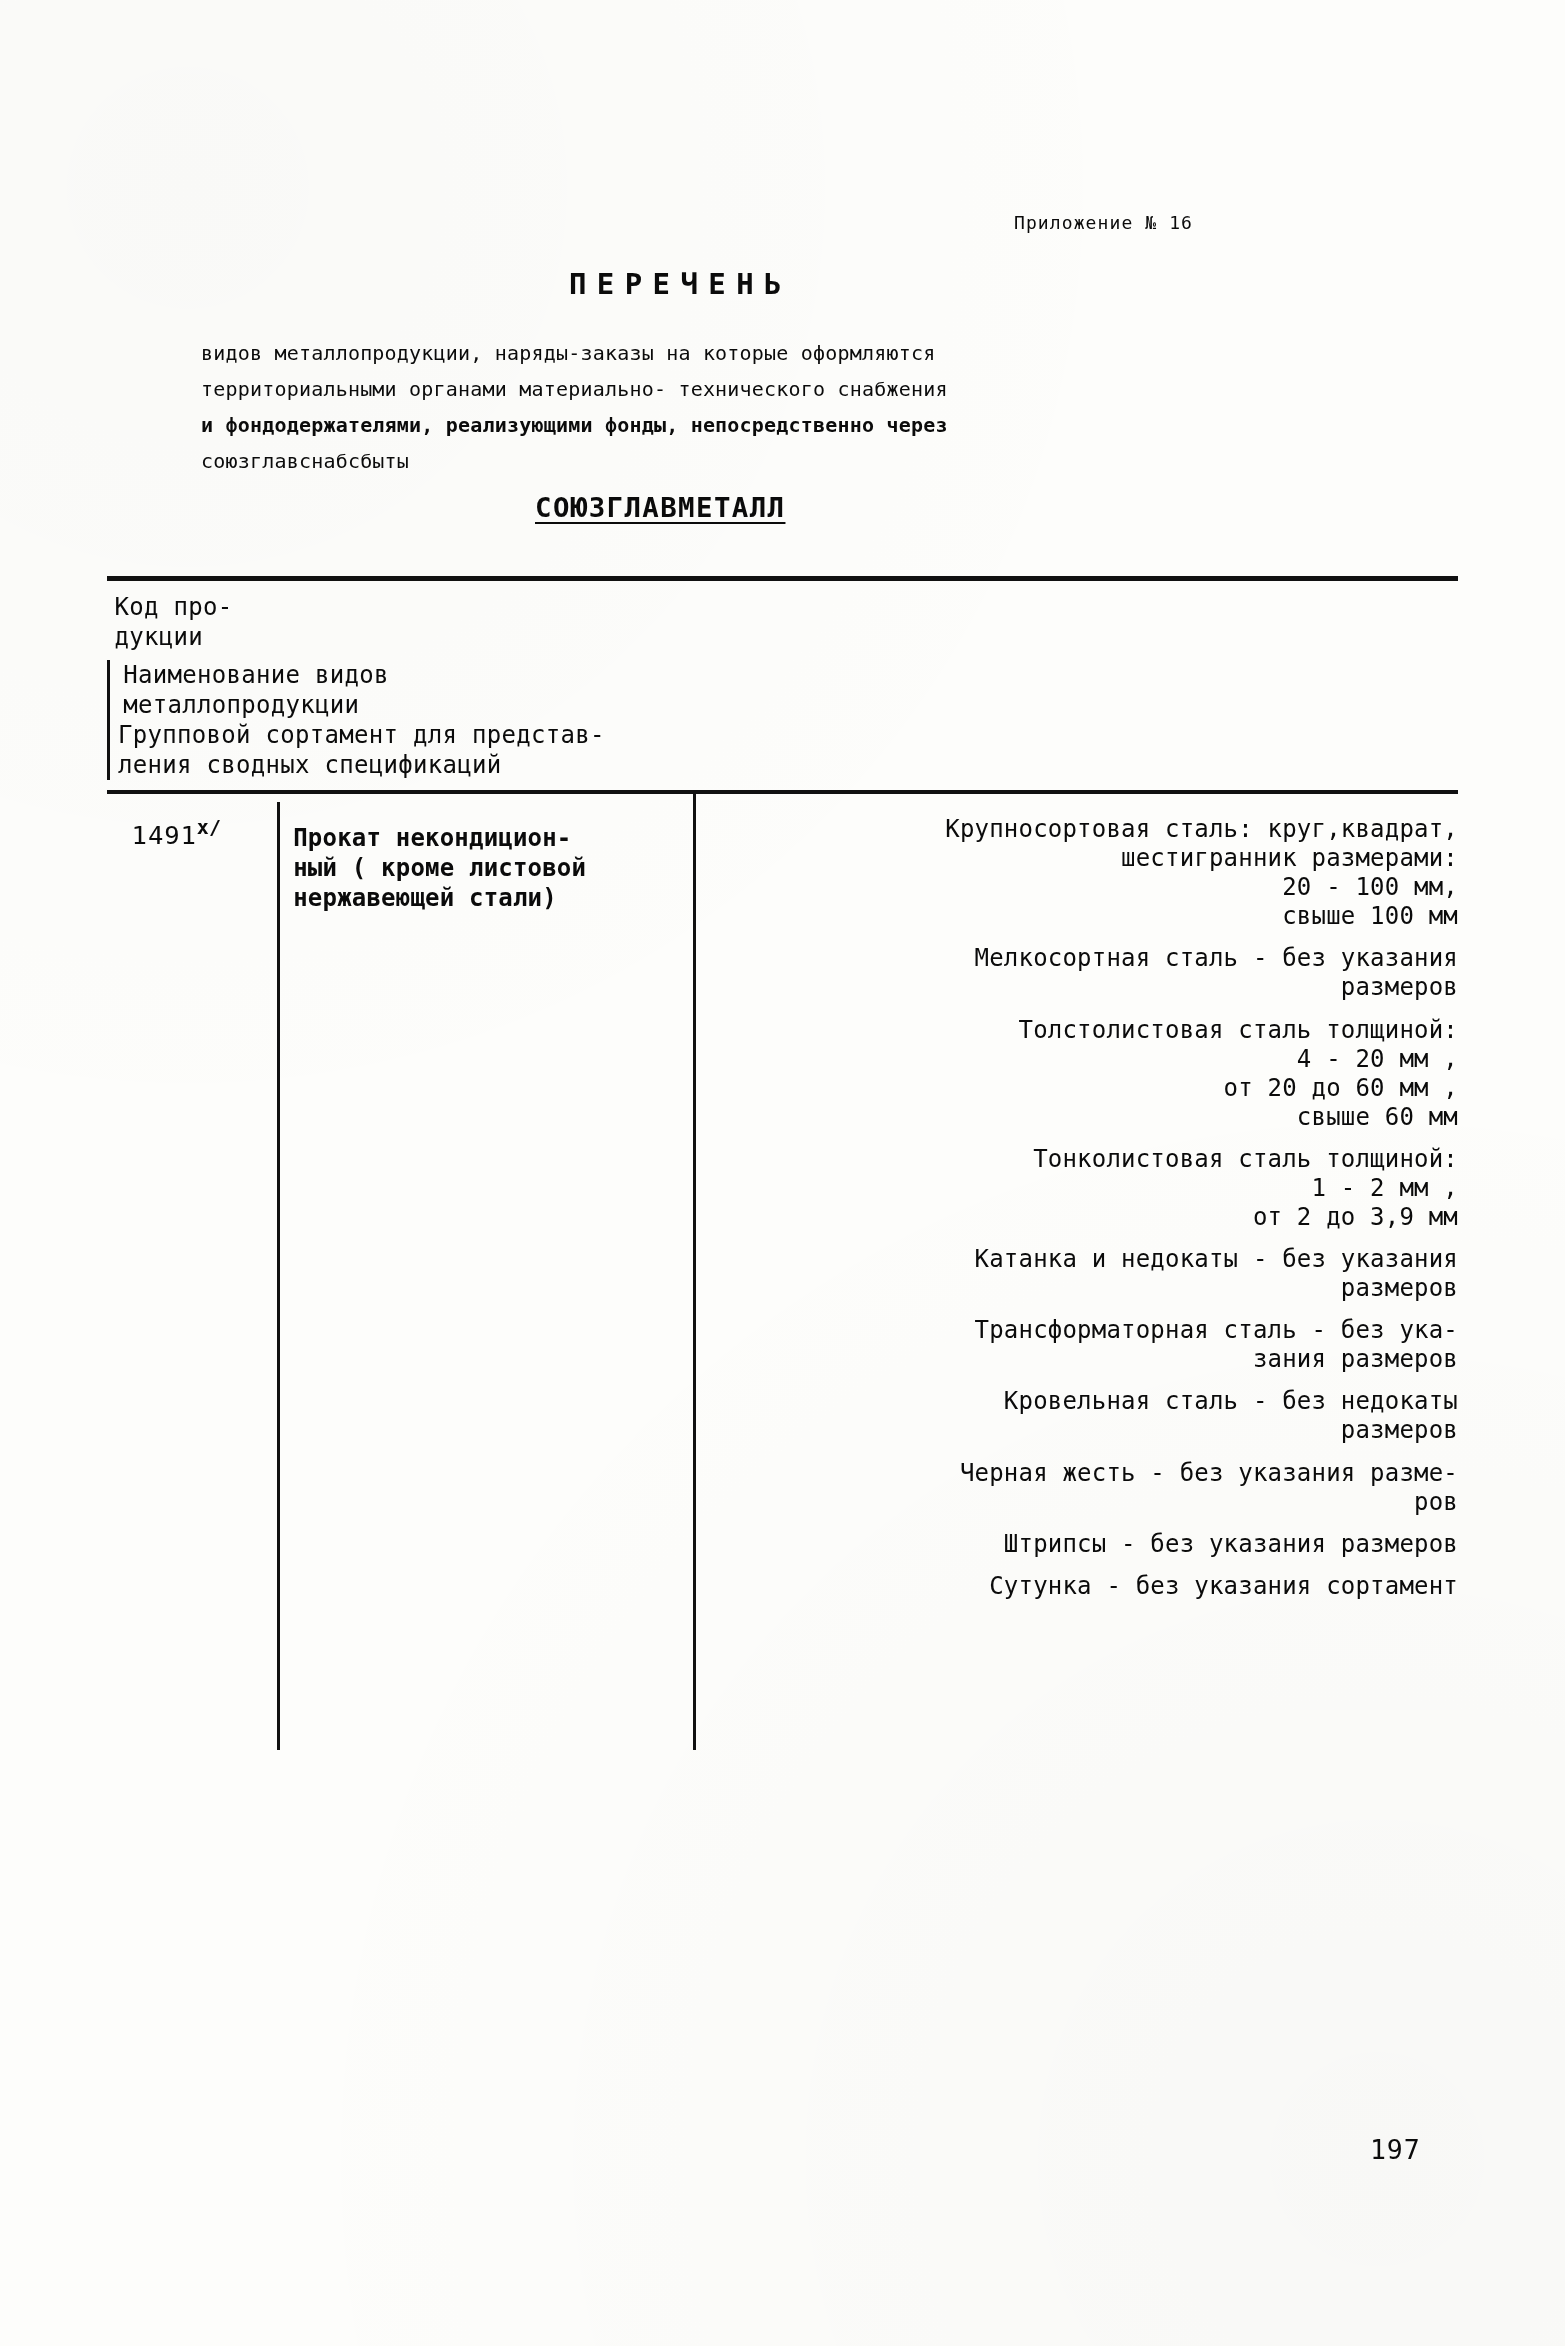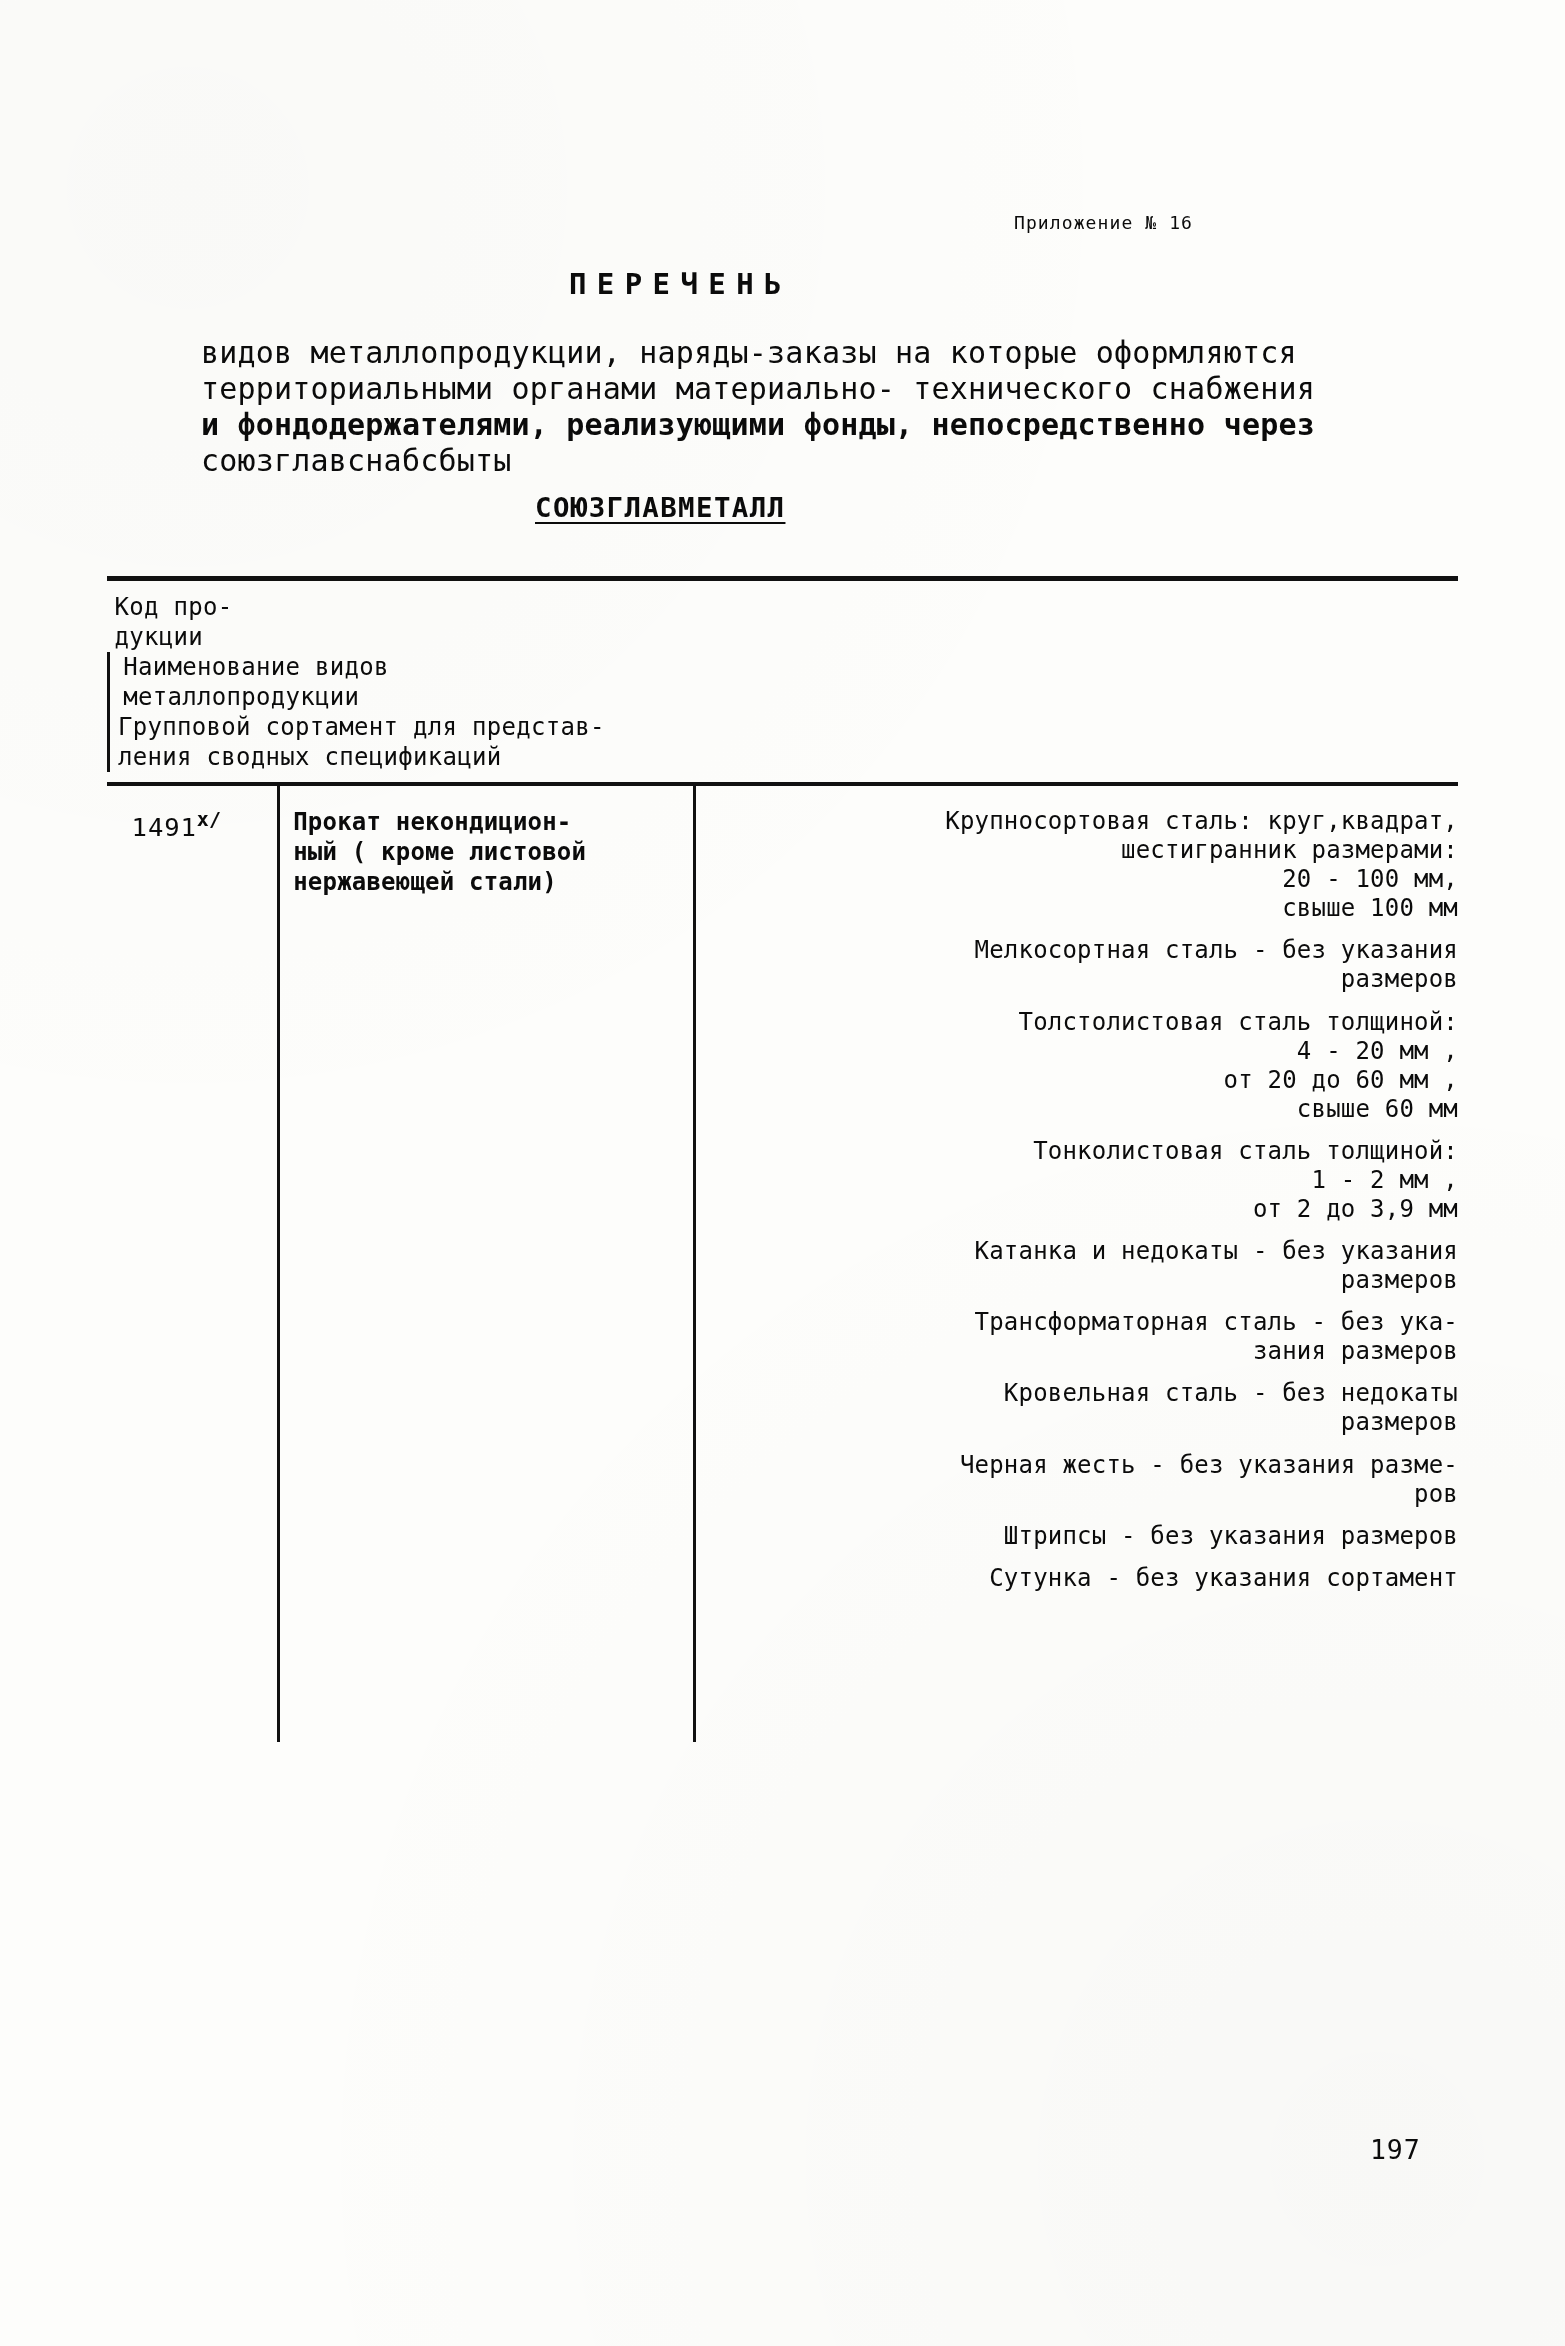--- a/index.html
+++ b/index.html
@@ -51,21 +51,21 @@
     letter-spacing: 10.4px;
     white-space: nowrap;
     margin-left: 44px;
   }
 
   .subtitle {
     position: absolute;
     left: 201px;
     top: 335px;
     width: 1192px;
-    font-size: 30px;
+    font-size: 20px;
     line-height: 36px;
     letter-spacing: 0.2px;
   }
   .subtitle .ln { display: block; white-space: nowrap; }
   .subtitle .bold { font-weight: bold; }
 
   .org-name {
     position: absolute;
     left: 535px;
     top: 492px;
@@ -94,21 +94,21 @@
     height: 4.7px;
     background: #111;
     width: 100%;
   }
   .head-row {
     display: flex;
     padding: 11.4px 0 9.5px 0;
     flex-direction: column;
   }
   .col-a { width: 170px; flex: none; padding-left: 7.6px; box-sizing: border-box; }
-  .col-b { width: 416px; flex: none; padding-left: 13.2px; box-sizing: border-box; border-left: 3.8px solid #111; }
+  .col-b { width: 416px; flex: none; padding-left: 13.2px; box-sizing: border-box; border-left: 3.8px solid #111; margin-top: 8px; }
   .col-c { flex: 1; padding-left: 8px; box-sizing: border-box; border-left: 3.8px solid #111; }
 
   .head-row .cell {
     font-size: 24px;
     line-height: 30px;
     letter-spacing: 0.3px;
   }
   .head-row .cell .ln { display: block; white-space: nowrap; }
 
   .body-row {

